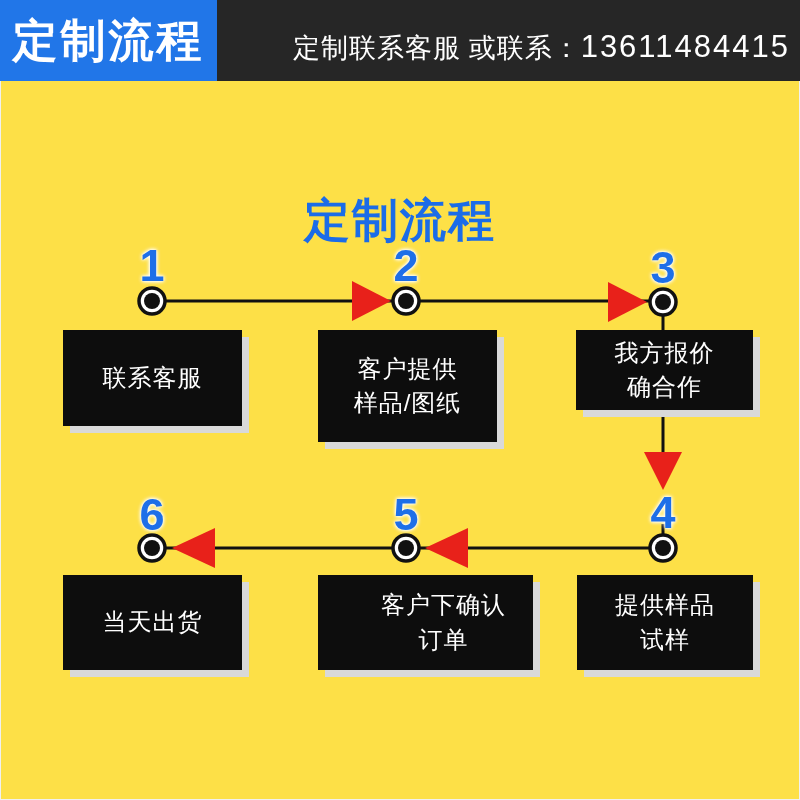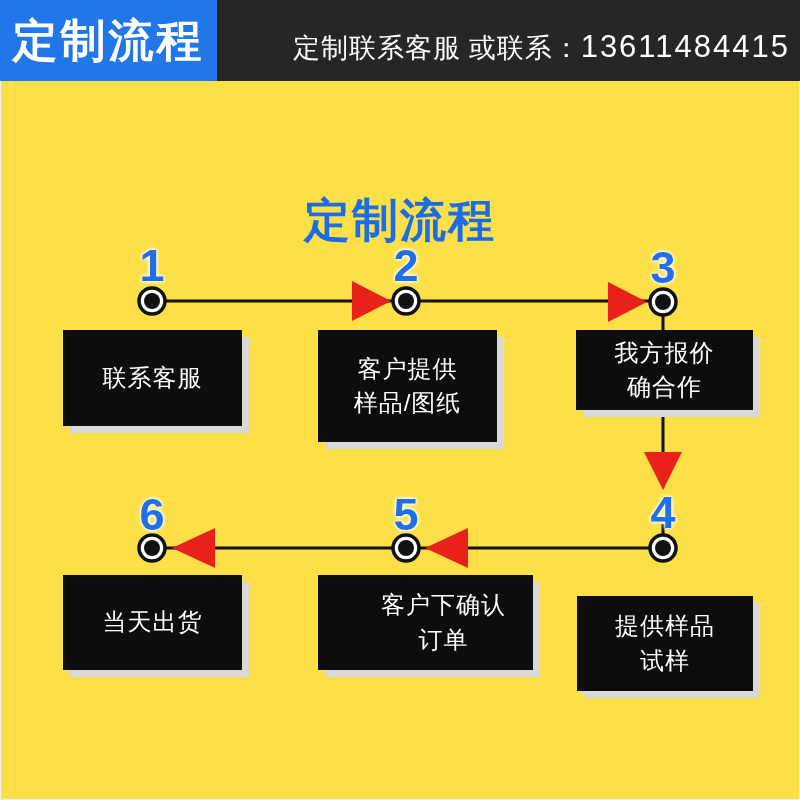--- a/index.html
+++ b/index.html
@@ -103,21 +103,21 @@
     justify-content: center;
     font-size: 24px;
     line-height: 1.42;
     box-shadow: 7px 7px 0 #d9d9d9;
     text-align: center;
     letter-spacing: 1px;
   }
   #box1 { left: 63px;  top: 330px; width: 179px; height: 96px; }
   #box2 { left: 318px; top: 330px; width: 179px; height: 112px; }
   #box3 { left: 576px; top: 330px; width: 177px; height: 80px; }
-  #box4 { left: 577px; top: 575px; width: 176px; height: 95px; margin-top: 21px; }
+  #box4 { left: 577px; top: 575px; width: 176px; height: 95px; }
   #box5 { left: 318px; top: 575px; width: 179px; height: 95px; padding-left: 36px; }
   #box6 { left: 63px;  top: 575px; width: 179px; height: 95px; text-align: center; }
 </style>
 </head>
 <body>
 
 <div id="canvas">
 
   <div class="ribbon">
     <span class="ribbon-label">定制流程</span>

